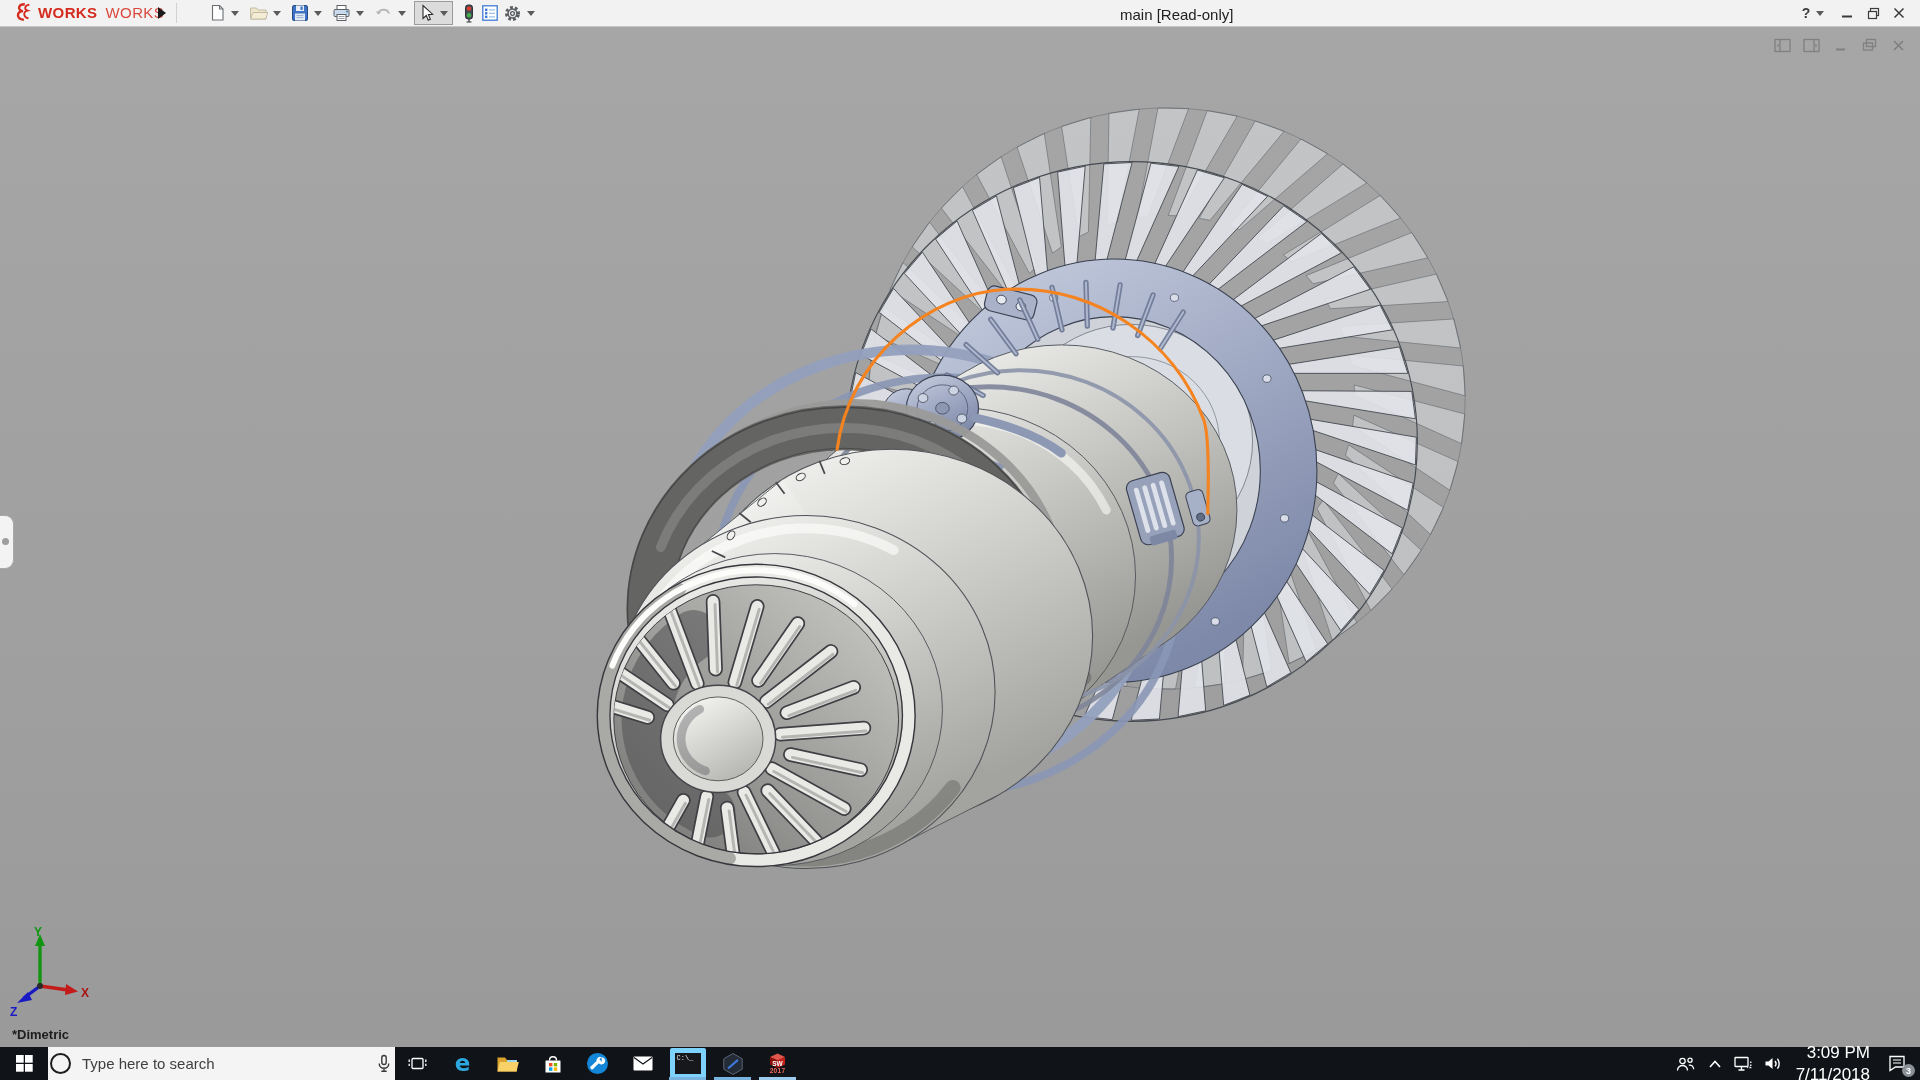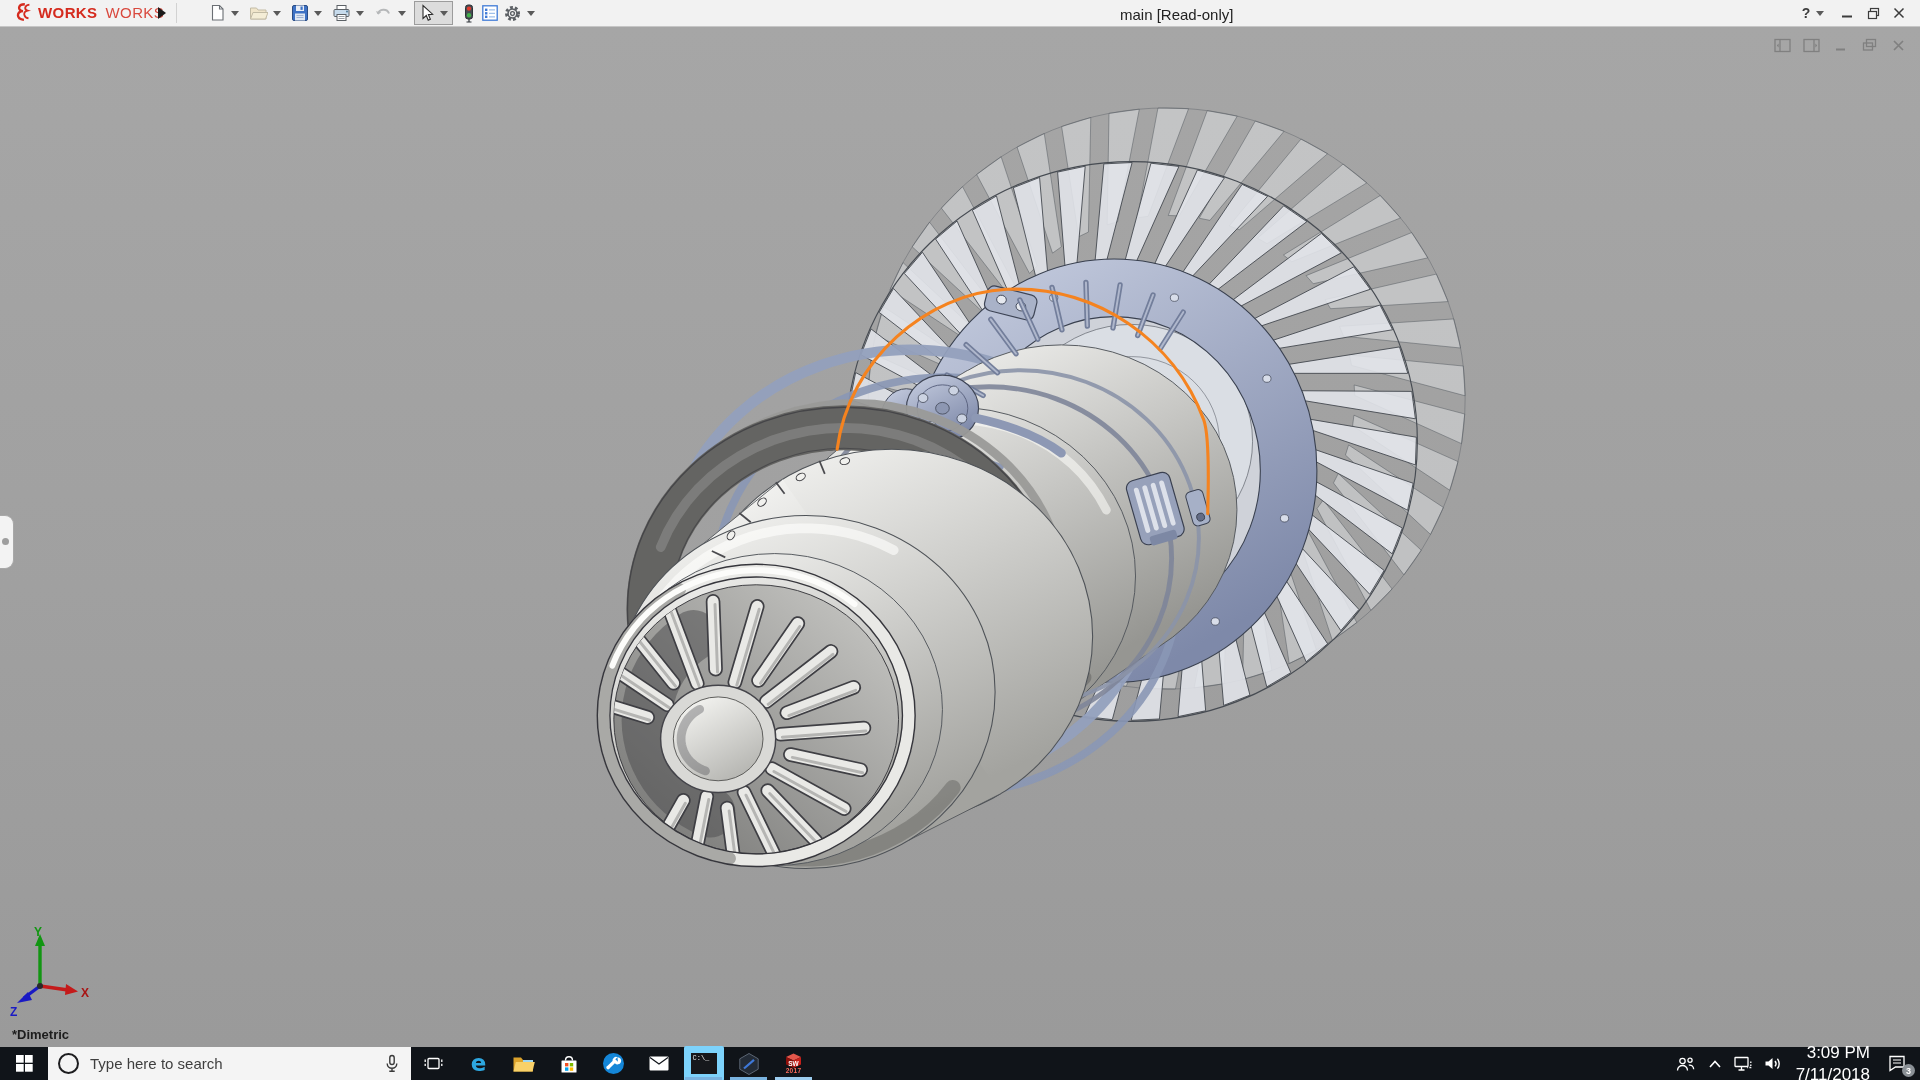--- a/index.html
+++ b/index.html
@@ -38,35 +38,35 @@
   .left-tab{position:absolute;left:0;top:489px;width:13px;height:52px;background:#f3f3f3;
     border:1px solid #a8a8a8;border-left:none;border-radius:0 9px 9px 0;cursor:pointer;z-index:5;}
   .left-tab i{position:absolute;left:2px;top:22px;width:7px;height:7px;border-radius:50%;background:#9e9e9e;}
   .orientation{position:absolute;left:12px;top:1001px;font-size:13px;font-weight:700;color:#1d1d1d;z-index:5;}
   #triad{position:absolute;left:2px;top:898px;z-index:5;}
 
   
   .taskbar{position:absolute;left:0;top:1047px;width:1920px;height:33px;background:#101419;
     display:flex;align-items:stretch;z-index:40;}
   .start{width:48px;display:flex;align-items:center;justify-content:center;cursor:pointer;}
-  .searchbox{width:343px;background:#f4f4f4;display:flex;align-items:center;padding:0 10px;gap:9px;cursor:text;}
+  .searchbox{width:343px;background:#f4f4f4;display:flex;align-items:center;padding:0 2px;gap:9px;cursor:text;}
   .cortana-ring{width:17px;height:17px;border:2.4px solid #1d1d1f;border-radius:50%;flex:none;}
   .searchbox input{flex:1;border:none;outline:none;background:transparent;font-size:15px;
     font-family:"Liberation Sans",sans-serif;color:#333;}
   .searchbox input::placeholder{color:#3f3f3f;opacity:1;}
   .tb-app{position:relative;width:45px;display:flex;align-items:center;justify-content:center;cursor:pointer;}
   .tb-app.running::after{content:"";position:absolute;left:4px;right:4px;bottom:0;height:3px;background:#79b3e0;}
   .tb-app.active::after{background:#9ccdef;}
   .tray{margin-left:auto;display:flex;align-items:stretch;padding-right:4px;}
   .tray .titem{display:flex;align-items:center;justify-content:center;cursor:pointer;position:relative;}
   .clock{display:flex;flex-direction:column;align-items:flex-end;justify-content:center;
     color:#fff;font-size:17px;line-height:1.25;padding:4px 8px;cursor:pointer;}
   .badge{position:absolute;right:1px;bottom:3px;min-width:13px;height:13px;border-radius:50%;
     background:#8a9096;color:#fff;font-size:9px;font-weight:700;display:flex;align-items:center;justify-content:center;}
-  .cmdbox{width:24px;height:19px;background:#16181c;border:7px solid #7dd3fc;border-radius:2px;
+  .cmdbox{width:24px;height:19px;background:#16181c;border:5px solid #7dd3fc;border-radius:2px;
     display:flex;align-items:flex-start;justify-content:flex-start;padding:2px 0 0 2px;}
   .cmdbox span{font-family:"Liberation Mono",monospace;font-size:7px;color:#ececec;line-height:1;}
   .edge-e{font-family:"DejaVu Sans",sans-serif;font-weight:700;font-size:23px;line-height:1;color:#2da7e0;}
   .swicon{display:flex;flex-direction:column;align-items:center;line-height:1;}
   .swyear{font-size:6.5px;font-weight:700;color:#ff6b5a;margin-top:-1px;letter-spacing:.3px;}
 </style>
 </head>
 <body>
 
 <div id="screen">

